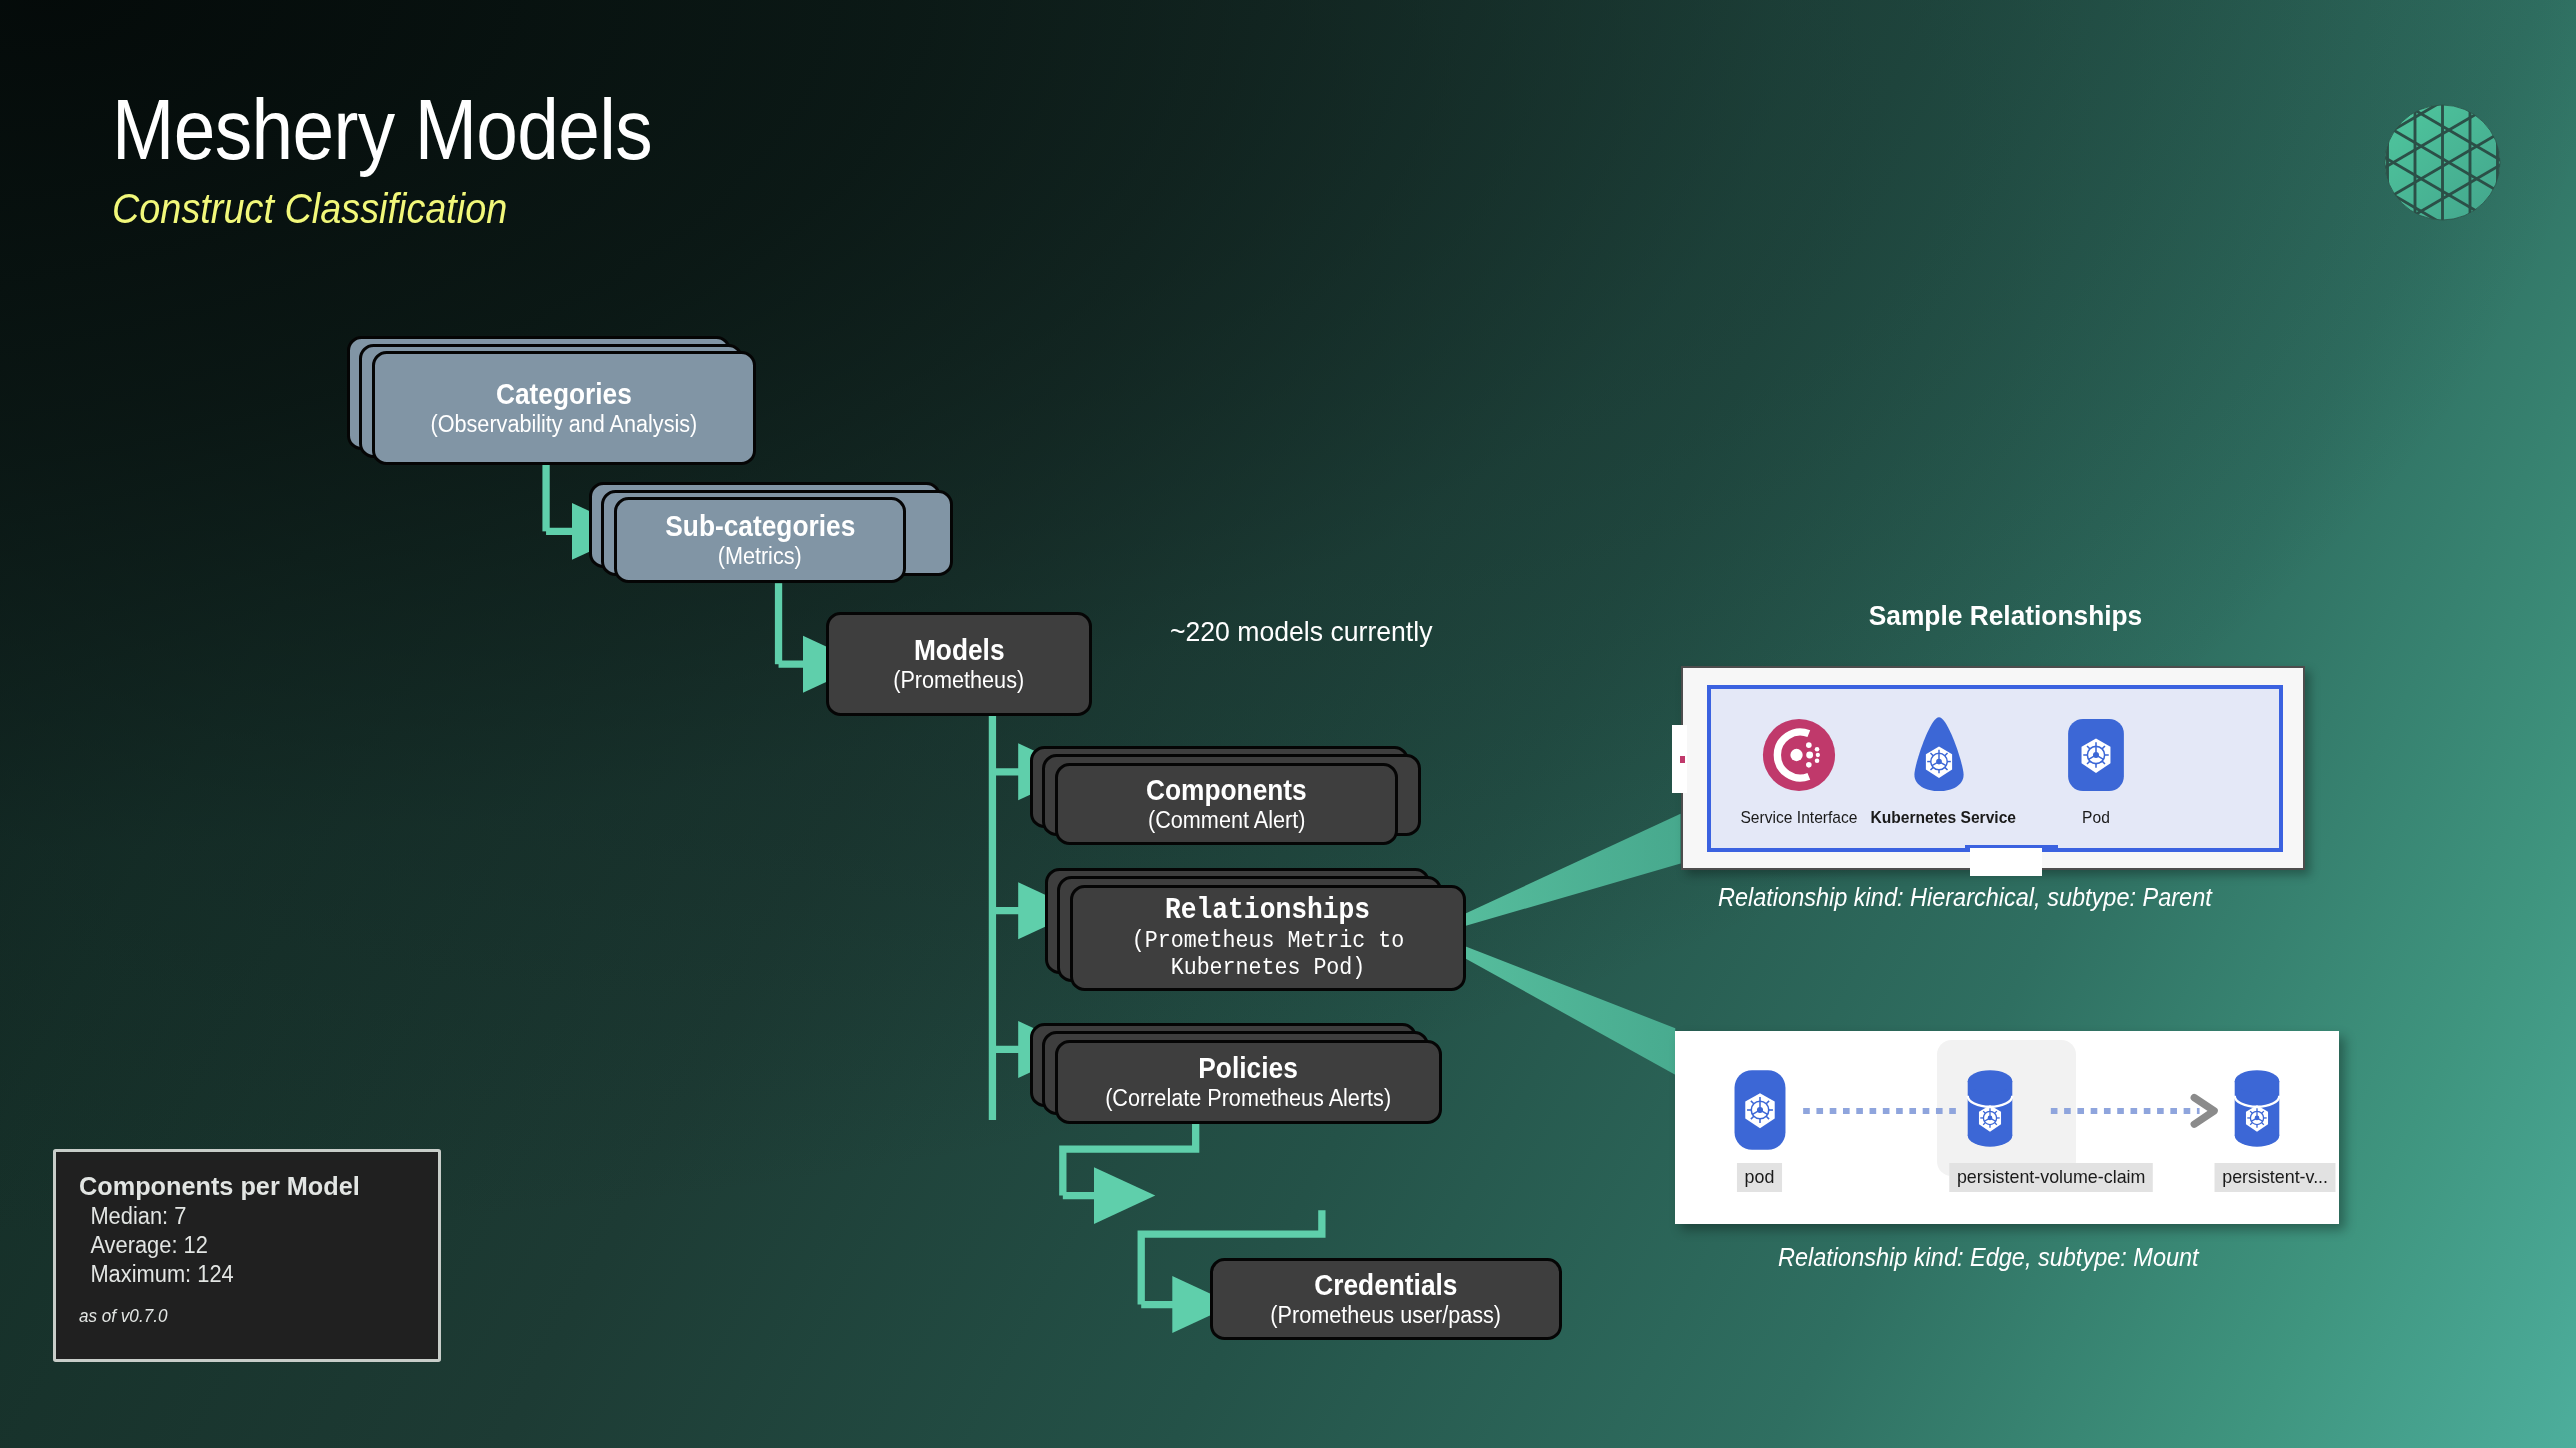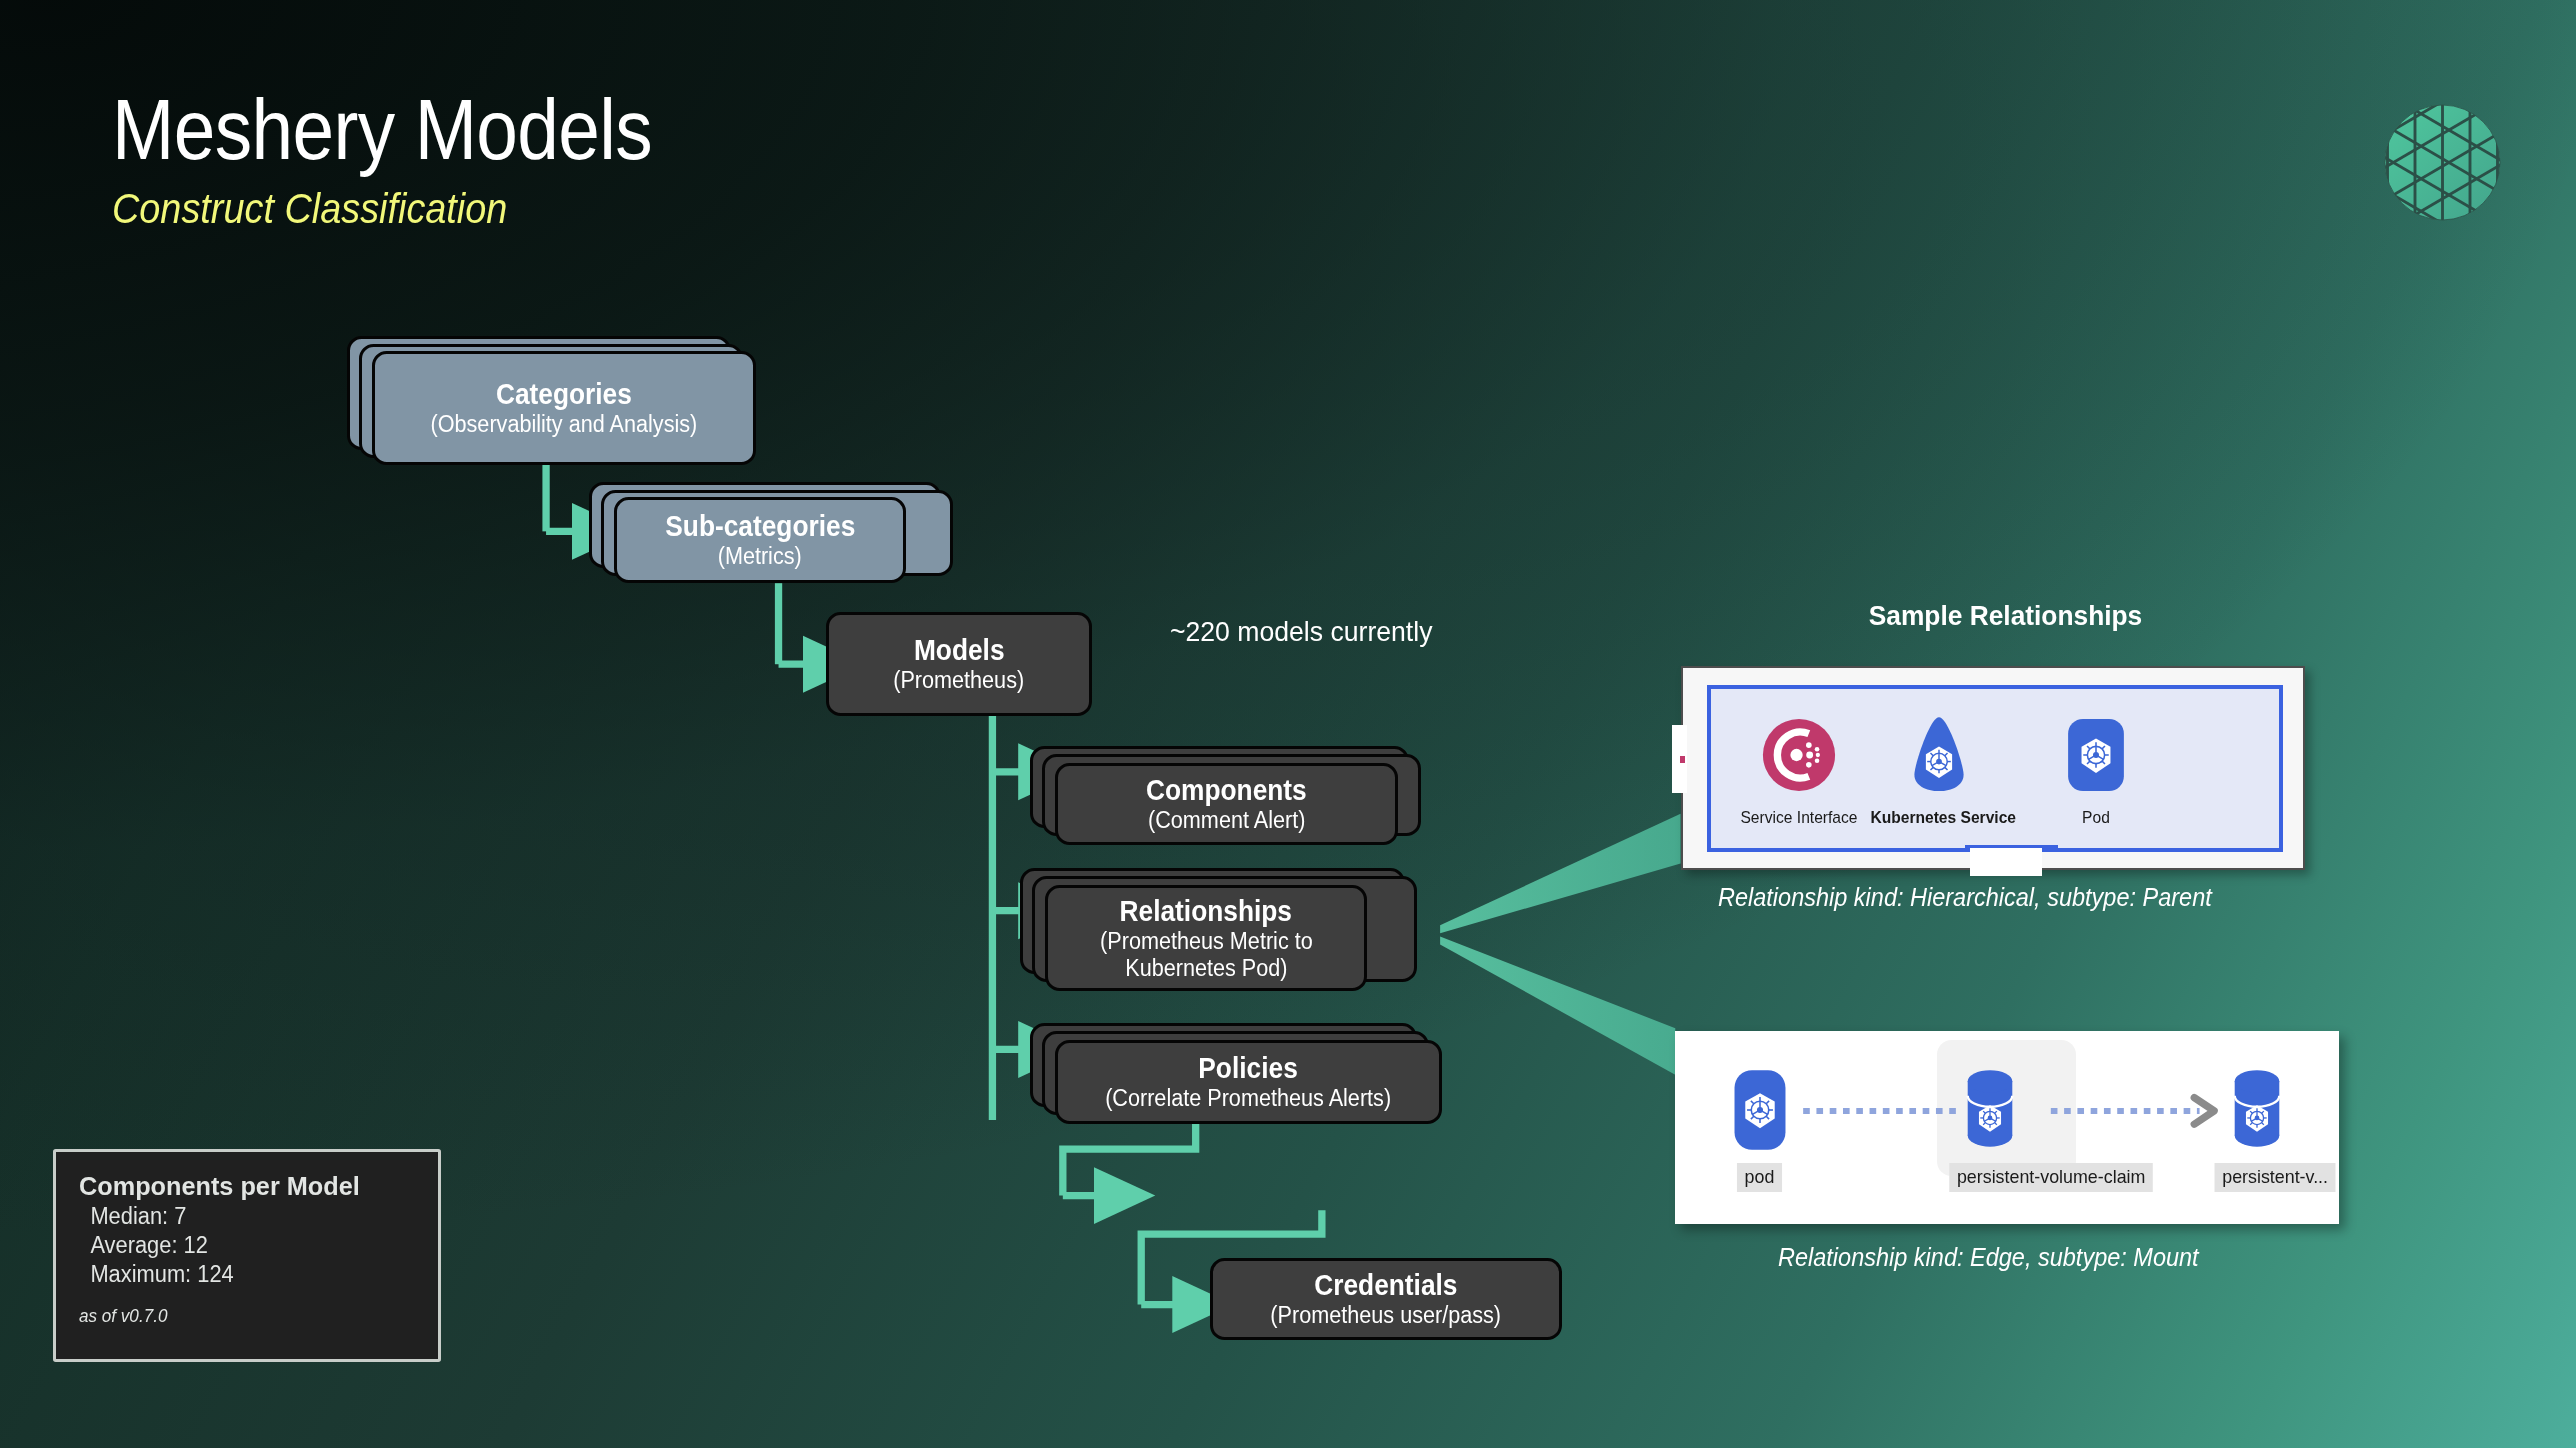--- a/index.html
+++ b/index.html
@@ -243,21 +243,21 @@
 
   <div class="node dark" style="left:1055px; top:763px; width:343px; height:82px;">
     <div class="stack-l1" style="left:-25px; top:-16.6px; width:379px; height:82px;"></div>
     <div class="stack-l2" style="left:-12.6px; top:-8.6px; width:379px; height:82px;"></div>
     <div class="card">
       <div class="n-title">Components</div>
       <div class="n-sub">(Comment Alert)</div>
     </div>
   </div>
 
-  <div class="node dark" style="left:1045px; top:885px; width:322px; height:106px;">
+  <div class="node dark" style="left:1070px; top:885px; width:396px; height:106px;font-family:Liberation Mono, monospace;">
     <div class="stack-l1" style="left:-25px; top:-16.6px; width:385px; height:106px;"></div>
     <div class="stack-l2" style="left:-12.6px; top:-8.6px; width:385px; height:106px;"></div>
     <div class="card">
       <div class="n-title">Relationships</div>
       <div class="n-sub" style="white-space:normal; max-width:312px;">(Prometheus Metric to Kubernetes Pod)</div>
     </div>
   </div>
 
   <div class="node dark" style="left:1055px; top:1040px; width:387px; height:84px;">
     <div class="stack-l1" style="left:-25px; top:-16.6px; width:387px; height:84px;"></div>

